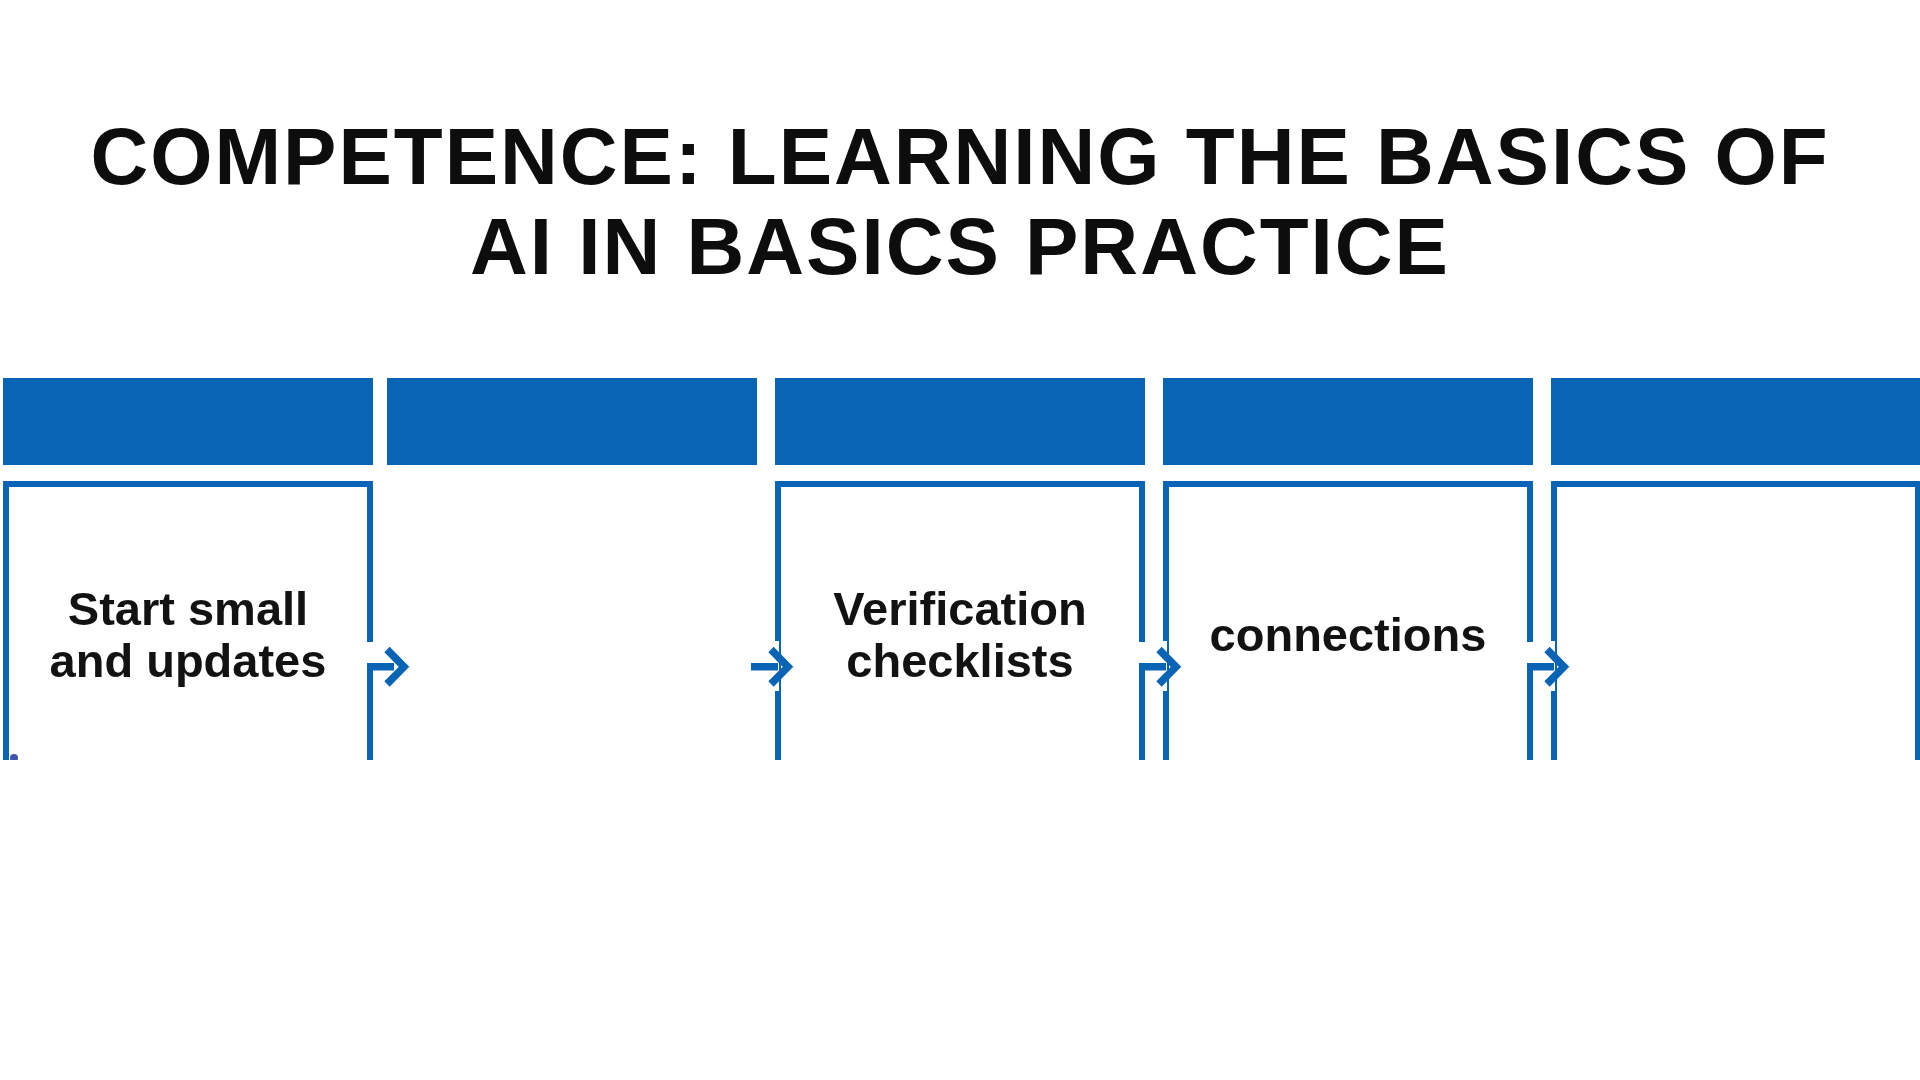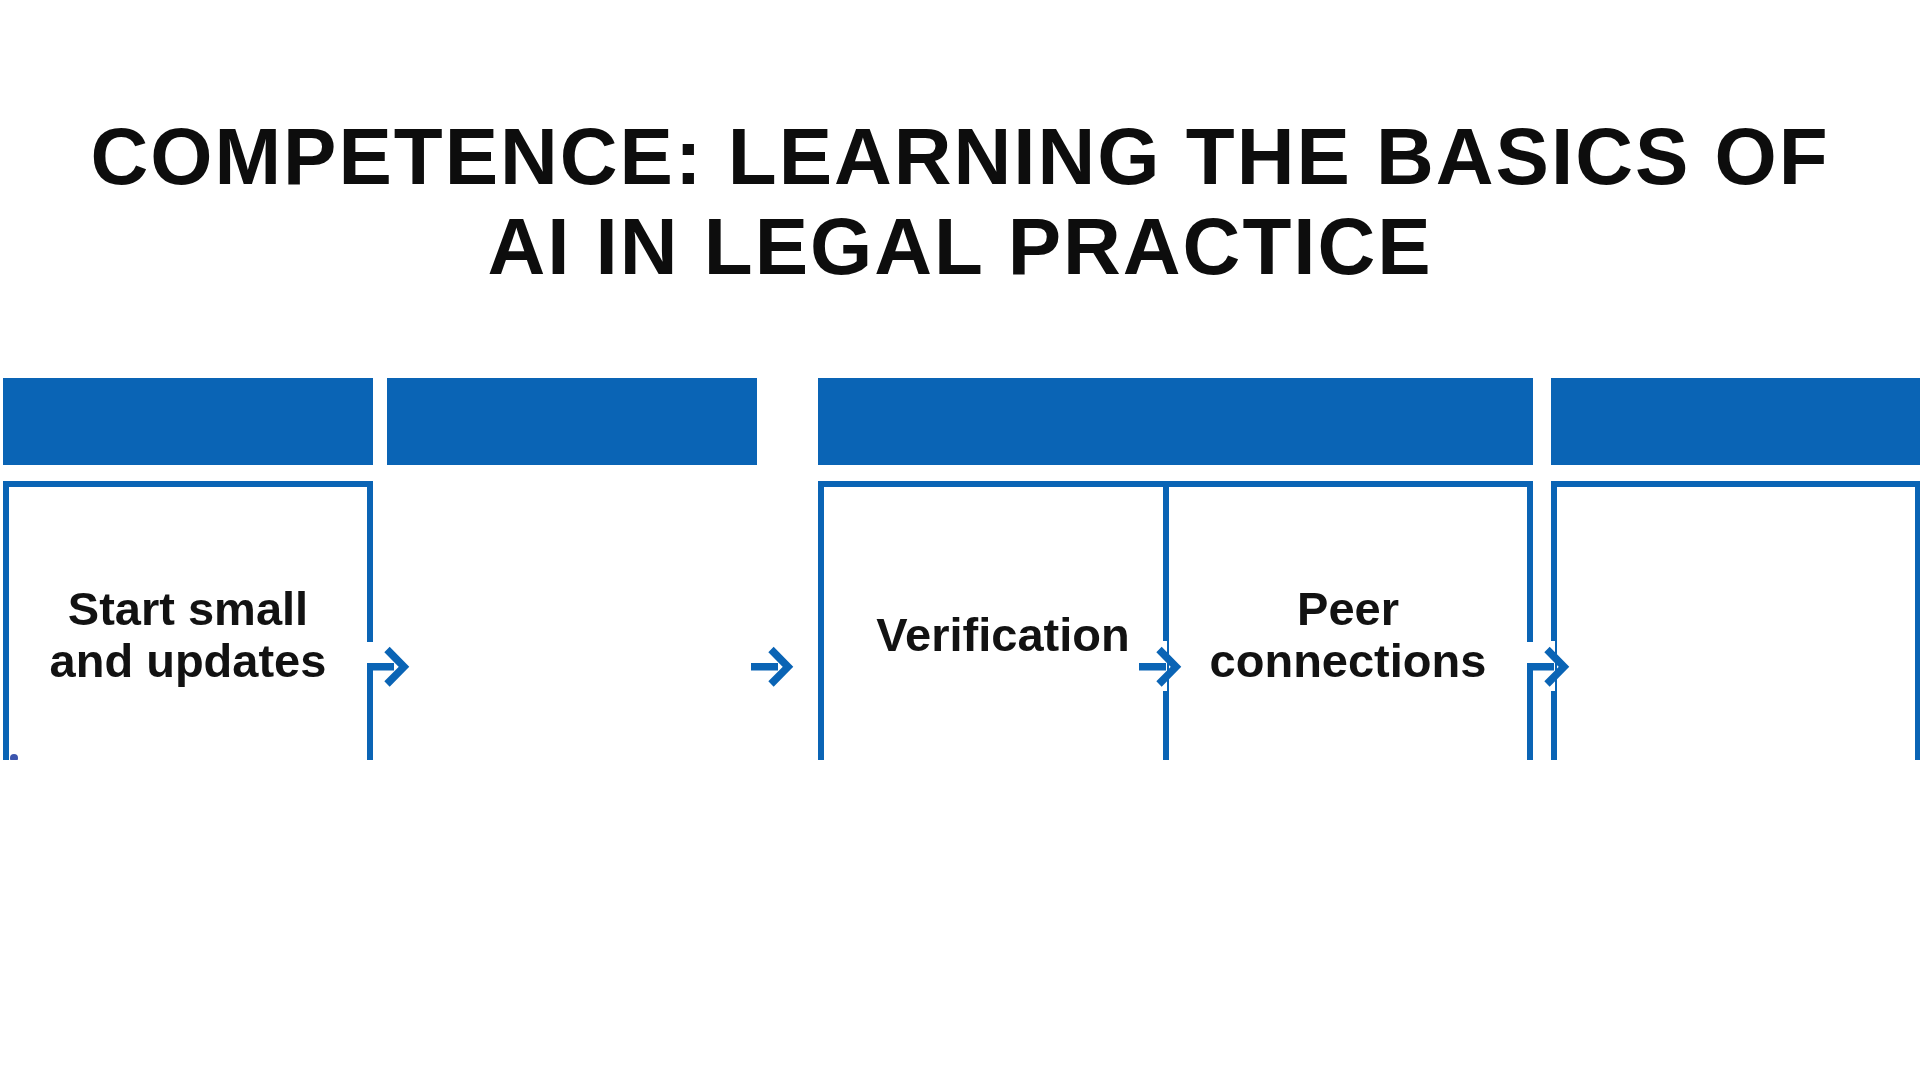--- a/index.html
+++ b/index.html
@@ -34,51 +34,51 @@
   #network-svg{left:0;top:0;}
   .arrow-svg{top:634px;width:70px;height:70px;}
 </style>
 </head>
 <body>
 
 <div id="stage" style="--accent:#0a64b5;">
 
   <div id="title" style="color: rgb(13, 13, 13);">
     <div>COMPETENCE: LEARNING THE BASICS OF</div>
-    <div>AI IN LEGAL PRACTICE</div>
+    <div>AI IN BASICS PRACTICE</div>
   </div>
 
   <div class="step-col" style="left:3px">
     <div class="step-bar"></div>
     <div class="step-box">
       <div class="step-label">
         <div>Start small</div>
         <div>and updates</div>
       </div>
     </div>
   </div>
 
   <div class="step-col" style="left:387px">
     <div class="step-bar"></div>
   </div>
 
-  <div class="step-col" style="left:818px">
+  <div class="step-col" style="left:775px">
     <div class="step-bar"></div>
     <div class="step-box">
       <div class="step-label">
         <div>Verification</div>
+        <div>checklists</div>
       </div>
     </div>
   </div>
 
   <div class="step-col" style="left:1163px">
     <div class="step-bar"></div>
     <div class="step-box">
       <div class="step-label">
-        <div>Peer</div>
         <div>connections</div>
       </div>
     </div>
   </div>
 
   <div class="step-col" style="left:1551px">
     <div class="step-bar"></div>
     <div class="step-box">
       <div class="step-label">
       </div>

